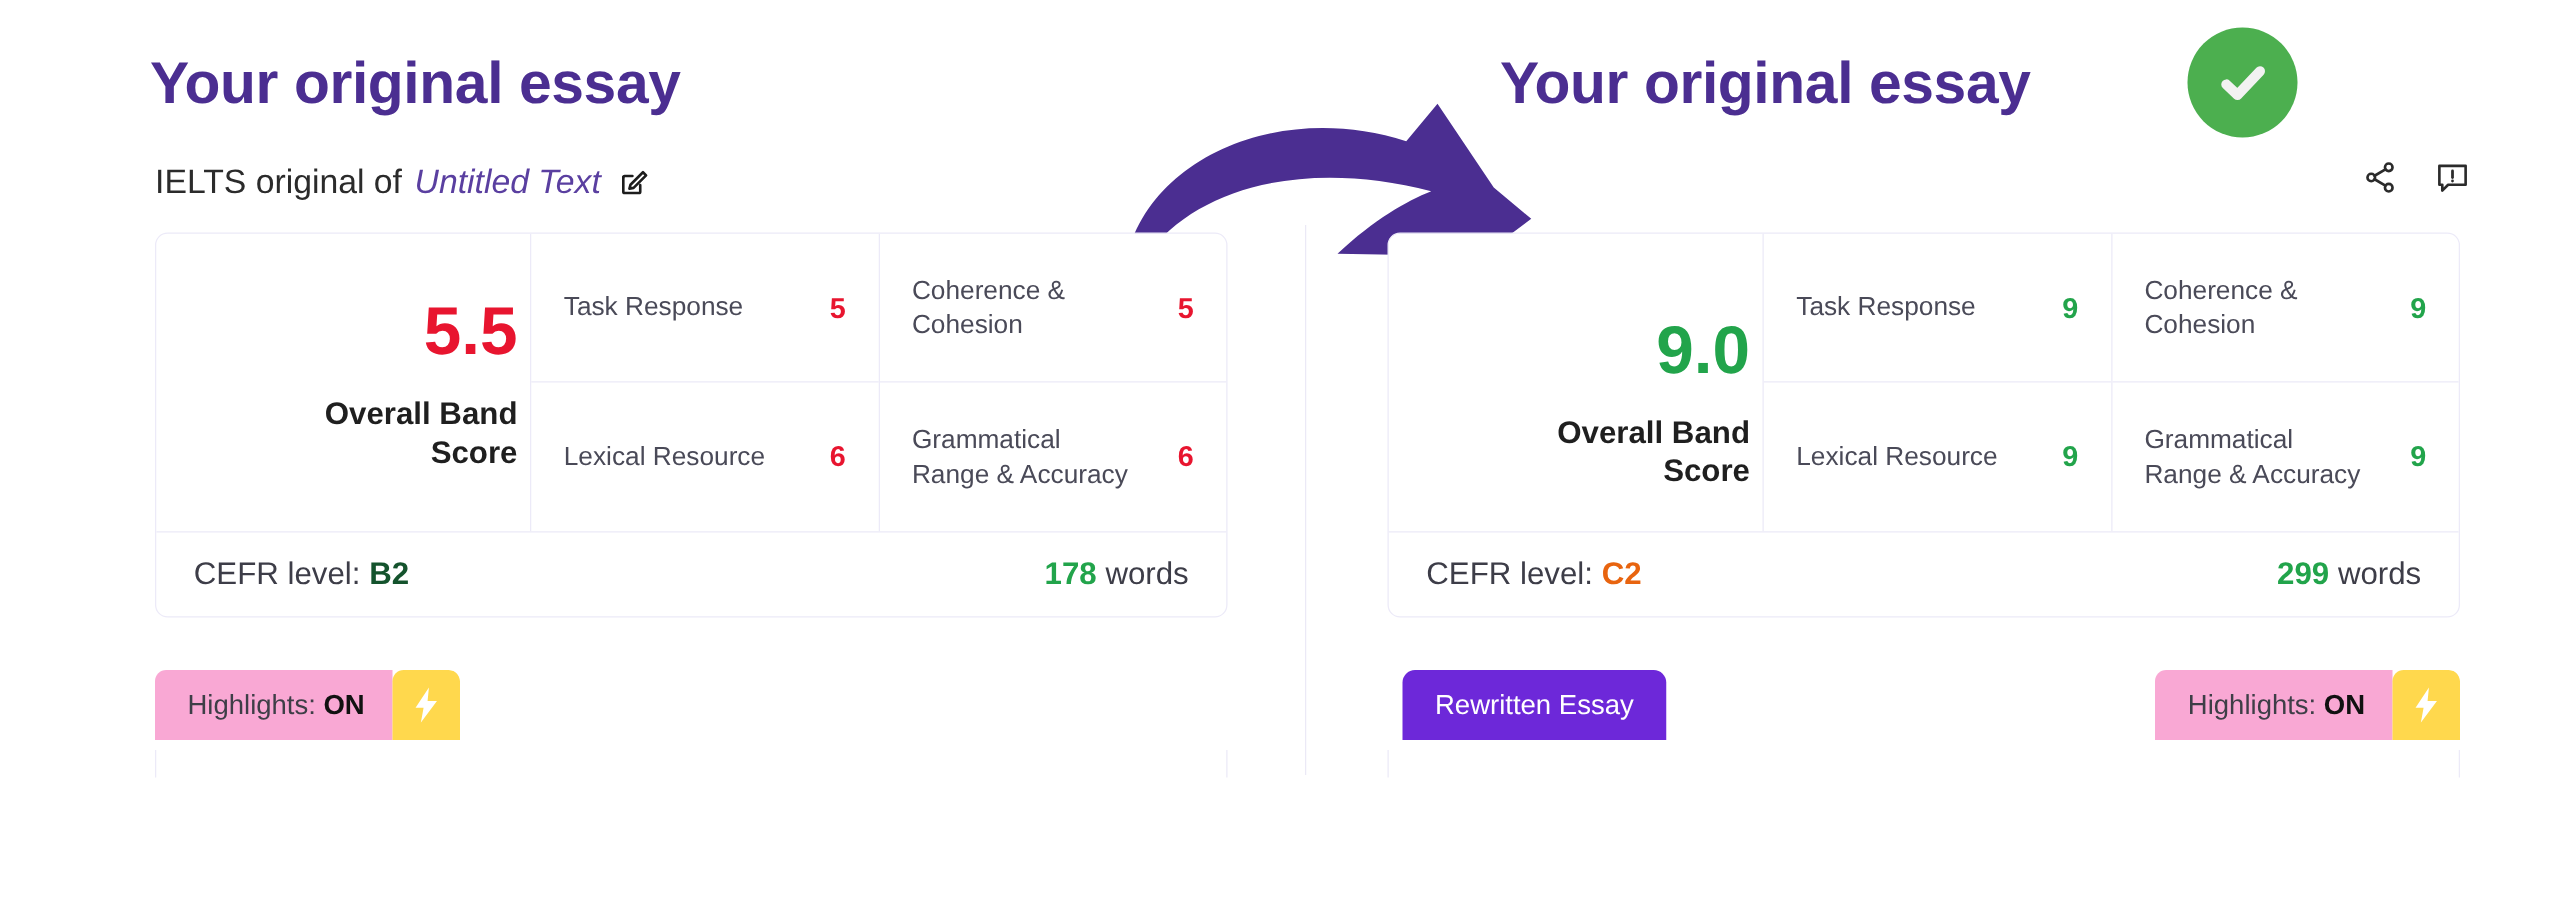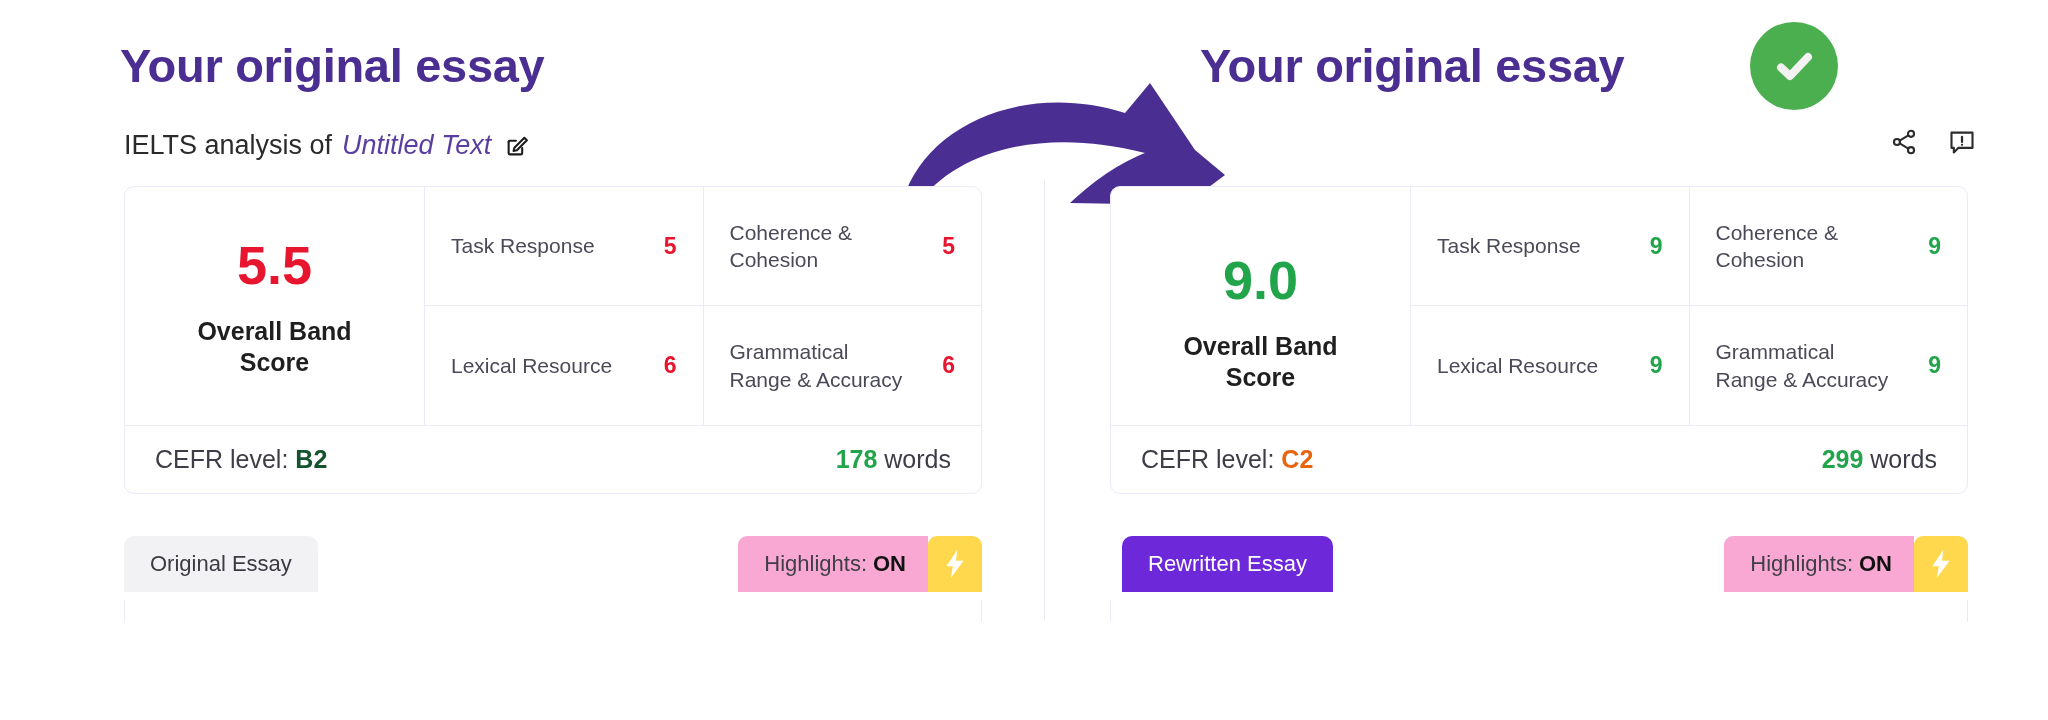--- a/index.html
+++ b/index.html
@@ -81,21 +81,21 @@
     border: 1px solid #eceaf8;
     border-radius: 10px;
     background: #fff;
     overflow: hidden;
   }
   .grid-row { display: flex; }
   .band-cell {
     width: 300px;
     border-right: 1px solid #eceaf8;
     padding: 34px 10px 30px;
-    text-align: center;
+    text-align: right;
     display: flex; flex-direction: column; justify-content: center;
     min-height: 238px;
   }
   .band-value {
     font-size: 54px;
     font-weight: bold;
     line-height: 1.05;
     margin-bottom: 22px;
   }
   .band-value.red   { color: #e8152f; }
@@ -215,21 +215,21 @@
     </svg>
   </div>
 
   <div class="arrow-wrap">
     <svg width="360" height="170" viewBox="0 0 360 170" aria-hidden="true">
       <path d="M8 145 C30 70, 130 26, 230 58 L255 28 L300 95 L330 120 L290 150 L175 148 C205 120, 230 106, 250 98 C150 72, 62 94, 22 150 Z" fill="#4b2e91"></path>
     </svg>
   </div>
 
   <div class="subtitle">
-    <span>IELTS analysis of</span>
+    <span>IELTS original of</span>
     <span class="doc-name">Untitled Text</span>
     <span class="edit-icon">
       <svg width="25" height="25" viewBox="0 0 24 24" aria-hidden="true">
         <path d="M3.5 8.5 v11 a1 1 0 0 0 1 1 h11 a1 1 0 0 0 1 -1 v-5" fill="none" stroke="#1d1d1d" stroke-width="2" stroke-linecap="round"></path>
         <path d="M3.5 8.5 a1 1 0 0 1 1 -1 h6" fill="none" stroke="#1d1d1d" stroke-width="2" stroke-linecap="round"></path>
         <path d="M9 14.2 L18.6 4.6 L21 7 L11.4 16.6 L8.2 17.2 Z" fill="none" stroke="#1d1d1d" stroke-width="2" stroke-linejoin="round"></path>
       </svg>
     </span>
   </div>
 
@@ -335,21 +335,20 @@
         </div>
         <div>
           <span class="words-num">299</span>
           <span>words</span>
         </div>
       </div>
     </div>
   </div>
 
   <div class="tabbar" id="tabbar-left">
-    <div class="tab-chip inactive">Original Essay</div>
     <div class="highlights-group">
       <div class="highlights-label">
         <span>Highlights:</span>
         <b>ON</b>
       </div>
       <div class="bolt-btn">
         <svg width="26" height="30" viewBox="0 0 24 28" aria-hidden="true">
           <path d="M14 1 L4 16 h6 l-2 11 L20 11 h-7 z" fill="#ffffff"></path>
         </svg>
       </div>

